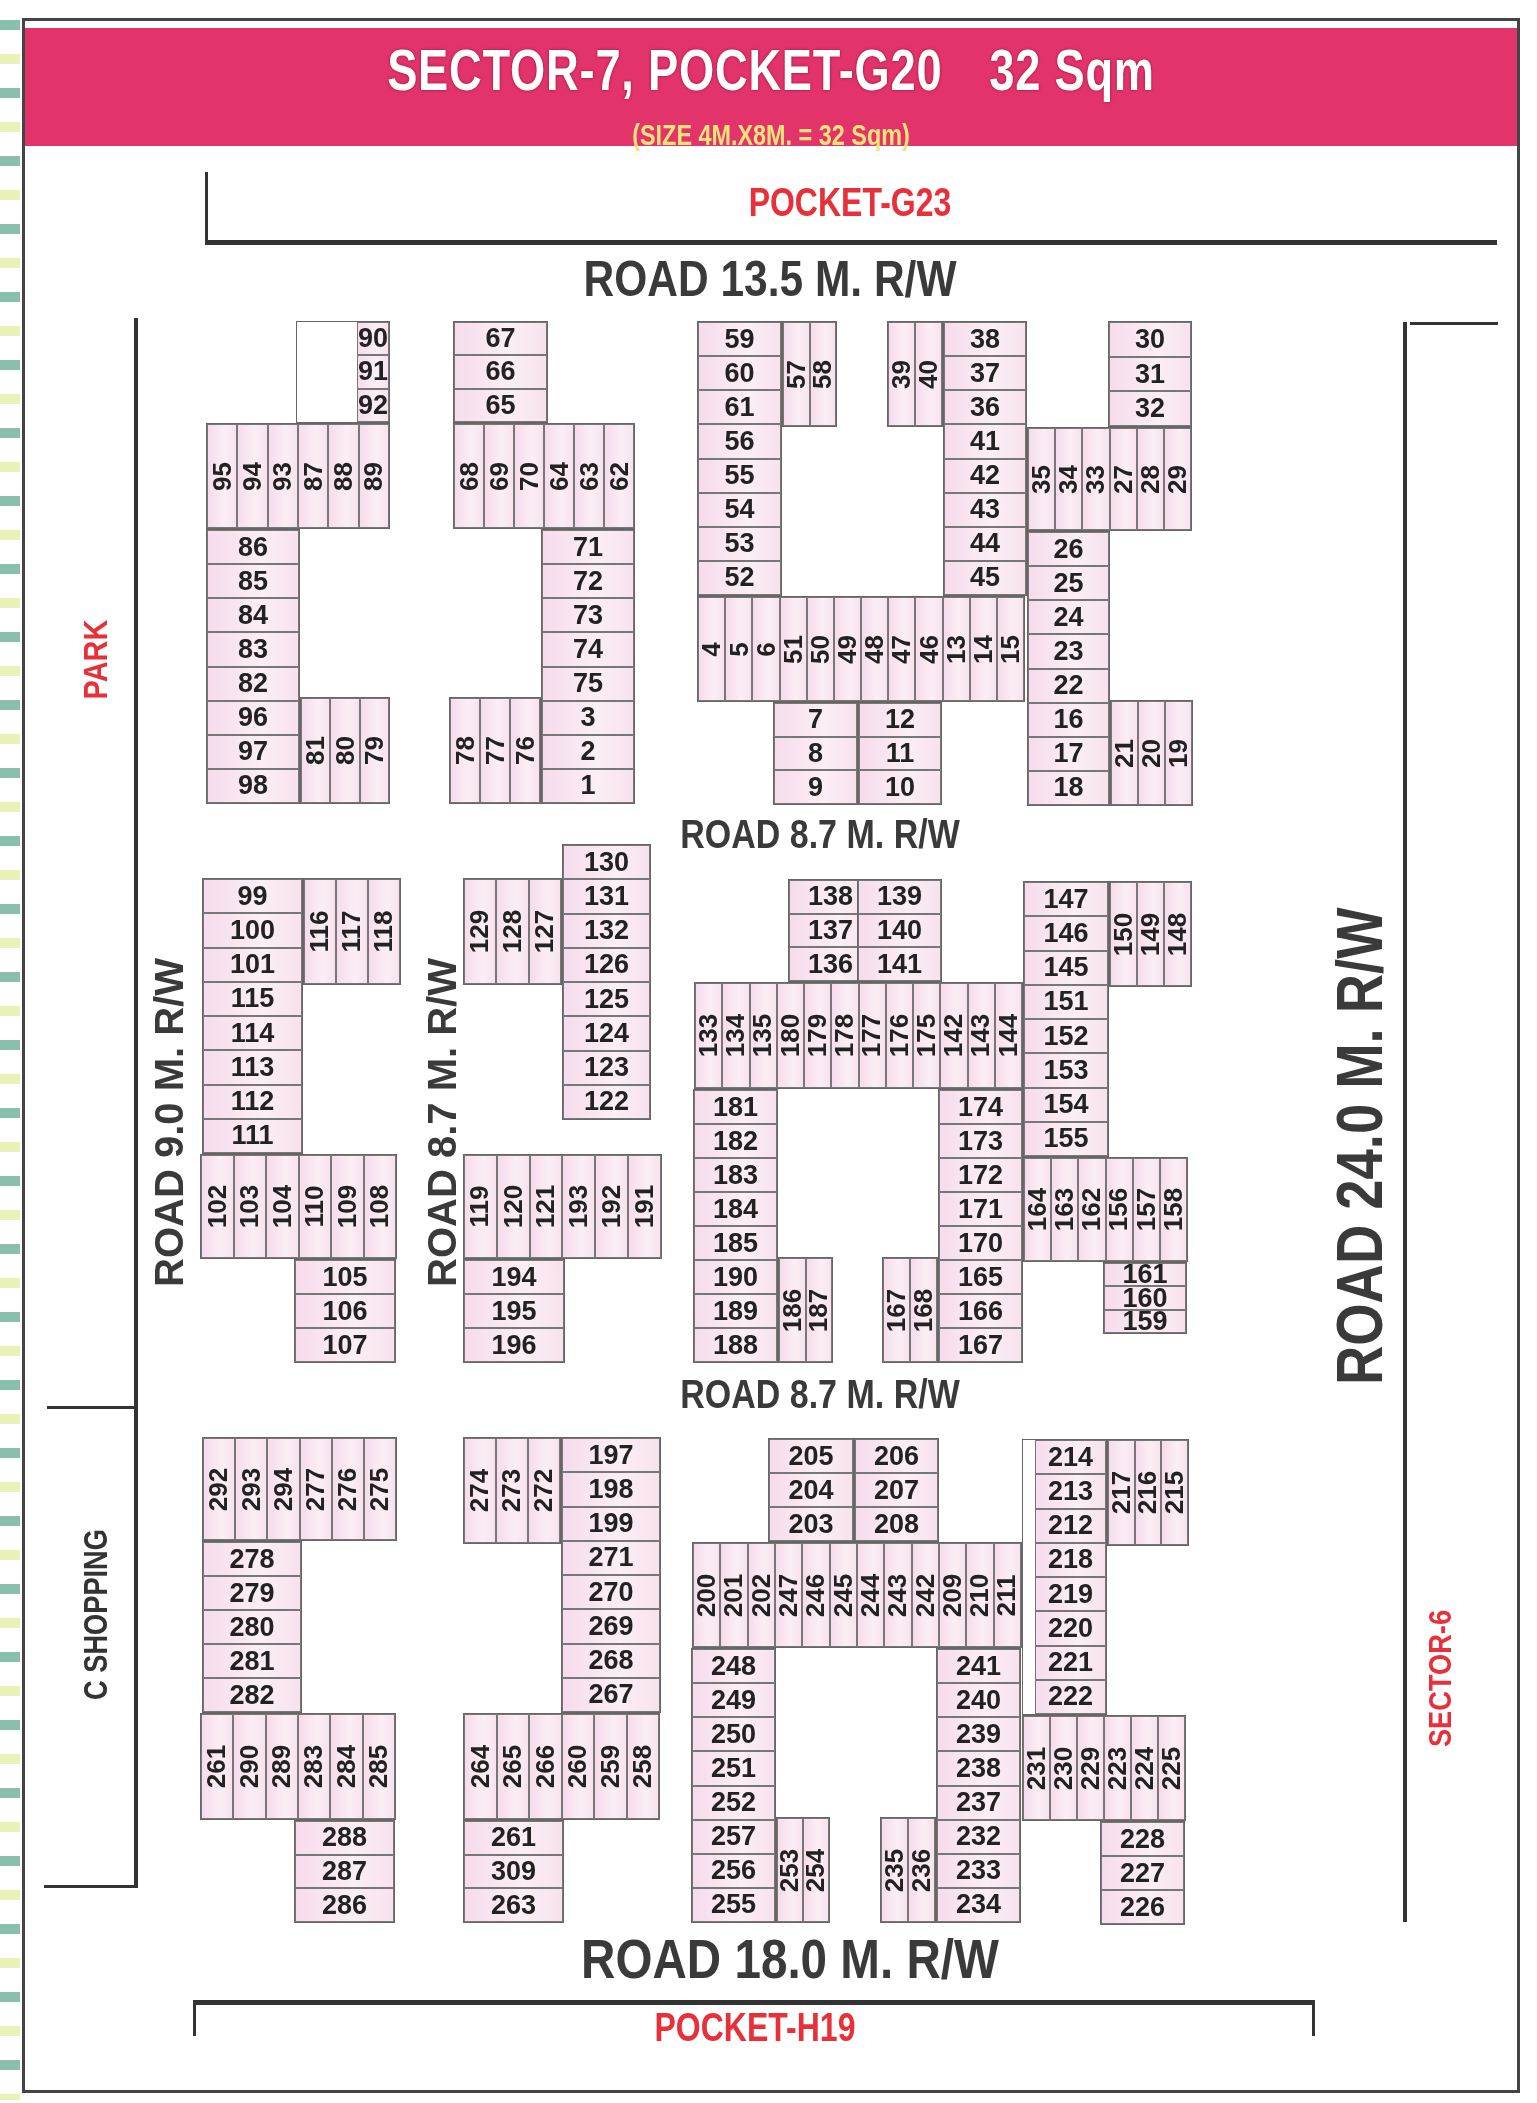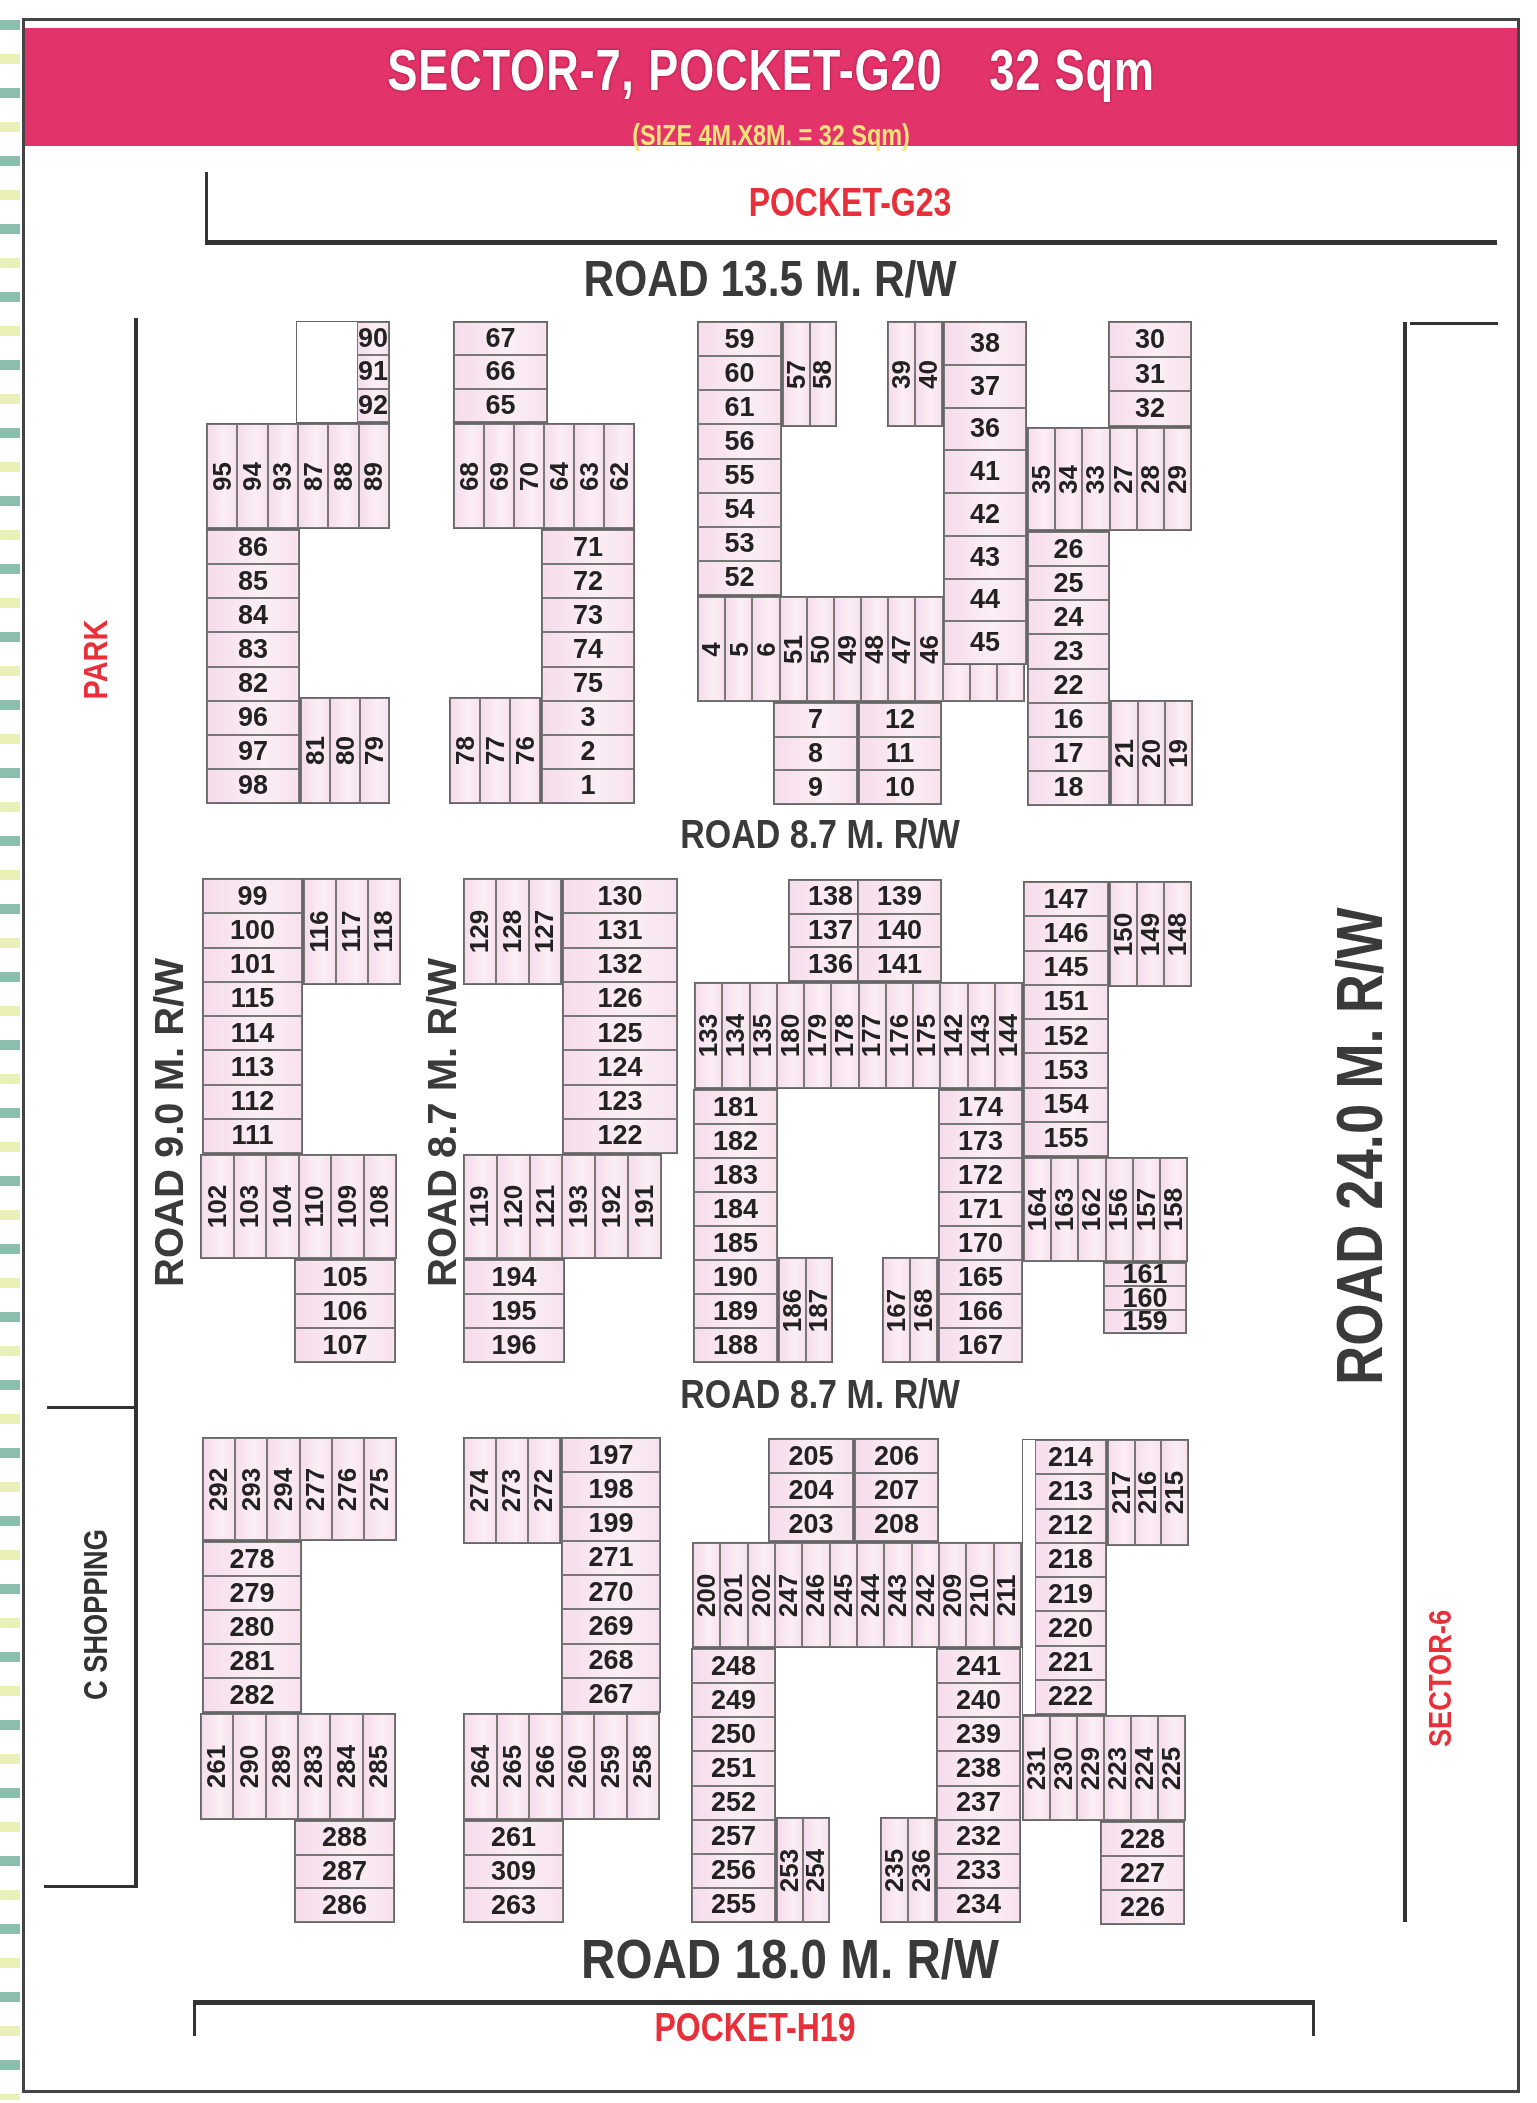--- a/index.html
+++ b/index.html
@@ -297,21 +297,21 @@
       </div>
     </div>
     <div class="grp v" style="left: 887px; top: 321px; width: 56px; height: 106px;">
       <div class="plot">
         <span>39</span>
       </div>
       <div class="plot">
         <span>40</span>
       </div>
     </div>
-    <div class="grp h" style="left: 943px; top: 321px; width: 84px; height: 344px;">
+    <div class="grp h" style="left: 943px; top: 321px; width: 84px; height: 275px;">
       <div class="plot">
         <span>38</span>
       </div>
       <div class="plot">
         <span>37</span>
       </div>
       <div class="plot">
         <span>36</span>
       </div>
       <div class="plot">
@@ -470,21 +470,21 @@
       <div class="plot">
         <span>129</span>
       </div>
       <div class="plot">
         <span>128</span>
       </div>
       <div class="plot">
         <span>127</span>
       </div>
     </div>
-    <div class="grp h" style="left: 562px; top: 878px; width: 116px; height: 276px;">
+    <div class="grp h" style="left: 562px; top: 844px; width: 89px; height: 276px;">
       <div class="plot">
         <span>130</span>
       </div>
       <div class="plot">
         <span>131</span>
       </div>
       <div class="plot">
         <span>132</span>
       </div>
       <div class="plot">

